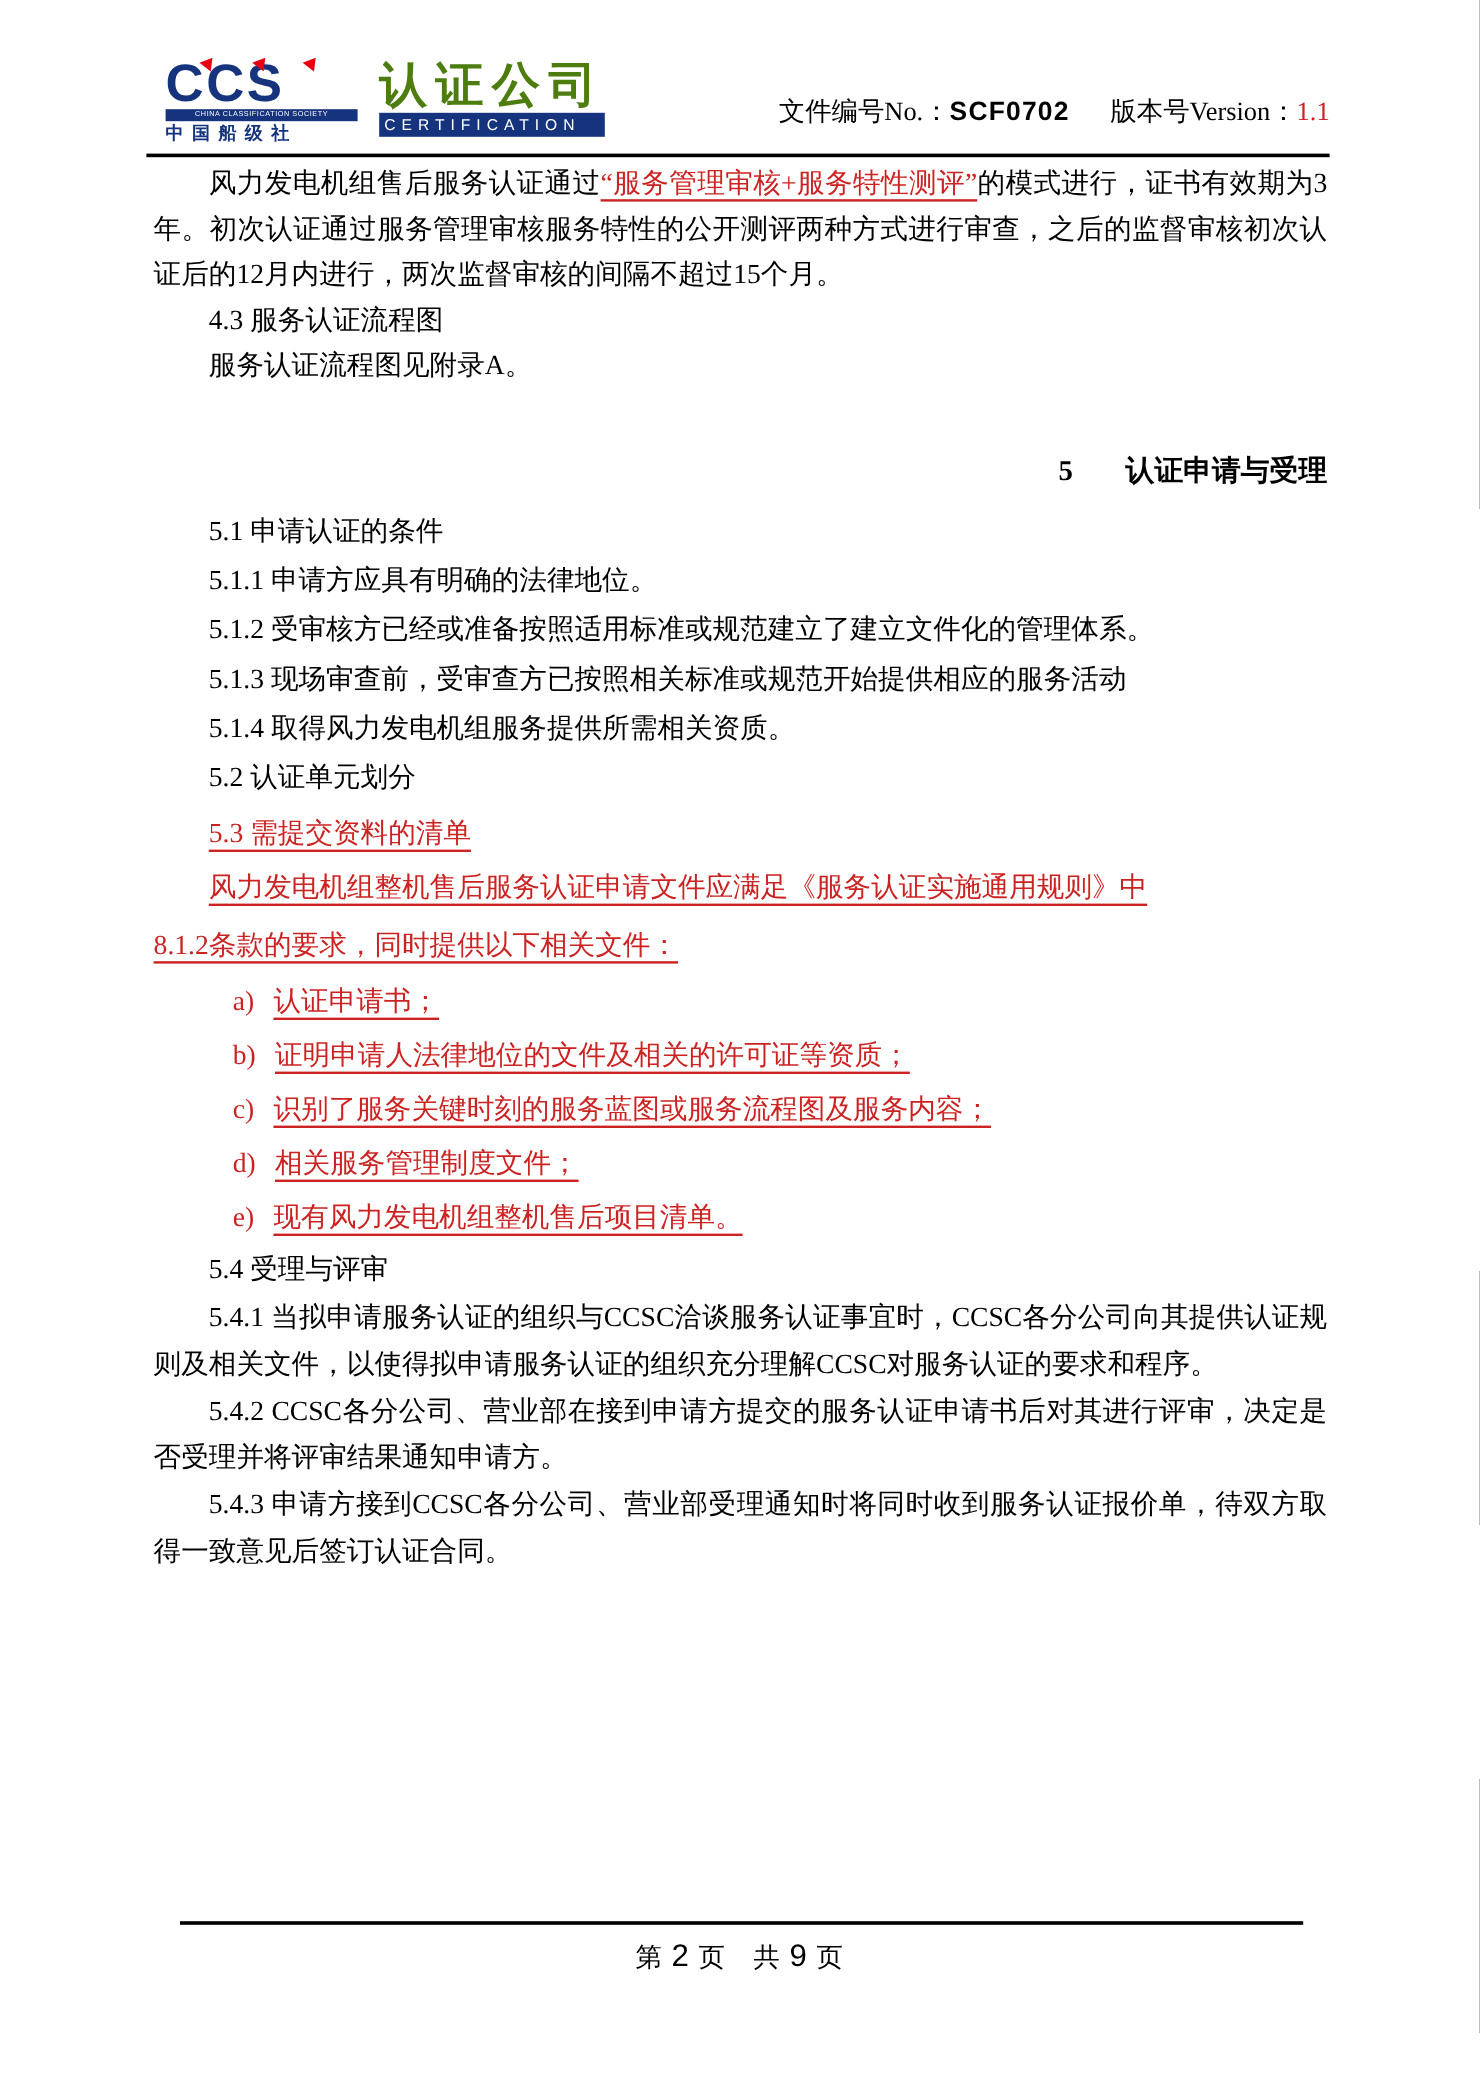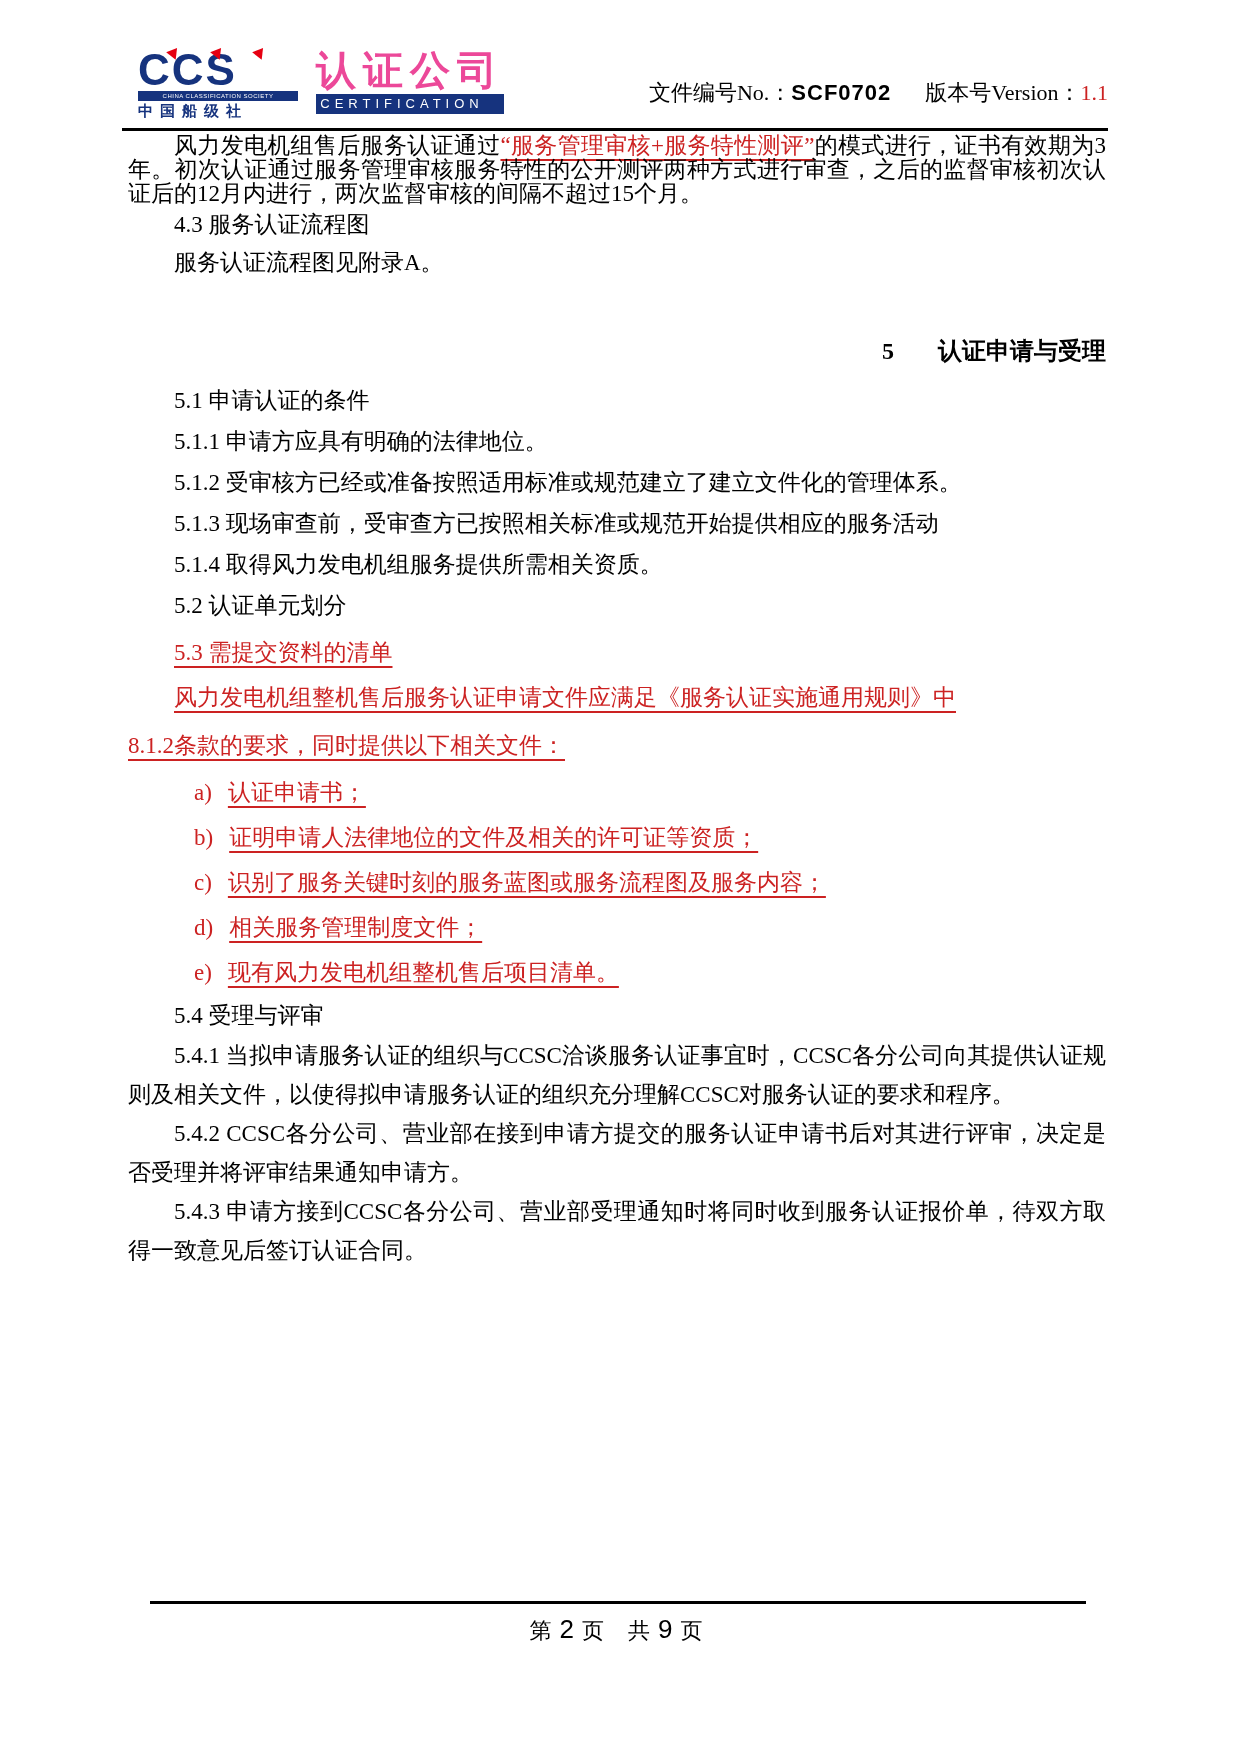--- a/index.html
+++ b/index.html
@@ -19,33 +19,33 @@
   }
   .acc{position:absolute;width:0;height:0;border-left:6px solid transparent;
     border-right:6px solid transparent;border-bottom:10px solid #E60012;transform:rotate(38deg);}
   .acc1{left:30px;top:-3px;} .acc2{left:74px;top:-3px;} .acc3{left:116px;top:-3px;}
   .soc-band{
     background:#16337E;color:#fff;font-family:"Liberation Sans",sans-serif;
     font-size:6px;letter-spacing:.5px;text-align:center;padding:2px 0;width:160px;margin-top:1px;
   }
   .soc-cn{color:#16337E;font-size:15px;letter-spacing:7px;margin-top:1px;font-weight:bold;}
   .logo-right{display:flex;flex-direction:column;}
-  .company-cn{color:#ec4899;font-size:40px;font-weight:bold;letter-spacing:7px;line-height:42px;}
+  .company-cn{color:#4d7c0f;font-size:40px;font-weight:bold;letter-spacing:7px;line-height:42px;}
   .cert-band{
     background:#16337E;color:#fff;font-family:"Liberation Sans",sans-serif;
     font-size:13px;letter-spacing:5px;text-align:center;padding:2px 16px 3px 0;margin-top:2px;
   }
   .doc-meta{position:absolute;right:0;top:28px;font-size:22px;white-space:nowrap;}
   .doc-meta .b{font-family:"Liberation Sans","DejaVu Sans",sans-serif;font-weight:bold;letter-spacing:1px;}
   .doc-meta .gap{display:inline-block;width:34px;}
   .red{color:#CC2222;}
   .rule{position:absolute;top:128px;left:122px;width:986px;height:3px;background:#000;}
   
   .main{position:absolute;top:132px;left:128px;width:978px;font-size:23px;}
-  .para{margin:0;text-align:justify;text-indent:2em;line-height:24px;}
+  .para{margin:0;text-align:justify;text-indent:2em;line-height:38px;}
   .para1{margin-top:2px;}
   .sline{line-height:38px;text-indent:2em;}
   .sect{line-height:41px;text-indent:2em;}
   .h5{font-weight:bold;font-size:24px;line-height:42px;margin-top:48px;margin-bottom:8px;text-indent:2em;text-align:right;}
   .h5 .num{margin-right:44px;}
   table.units{border-collapse:collapse;margin:28px 0 0 72px;width:706px;table-layout:fixed;}
   table.units td{border:2px solid #000;font-size:23px;padding:0 0 0 8px;vertical-align:middle;}
   table.units col.c1{width:76px;}
   table.units tr.hrow td{height:55px;}
   table.units tr.drow td{height:39px;}

